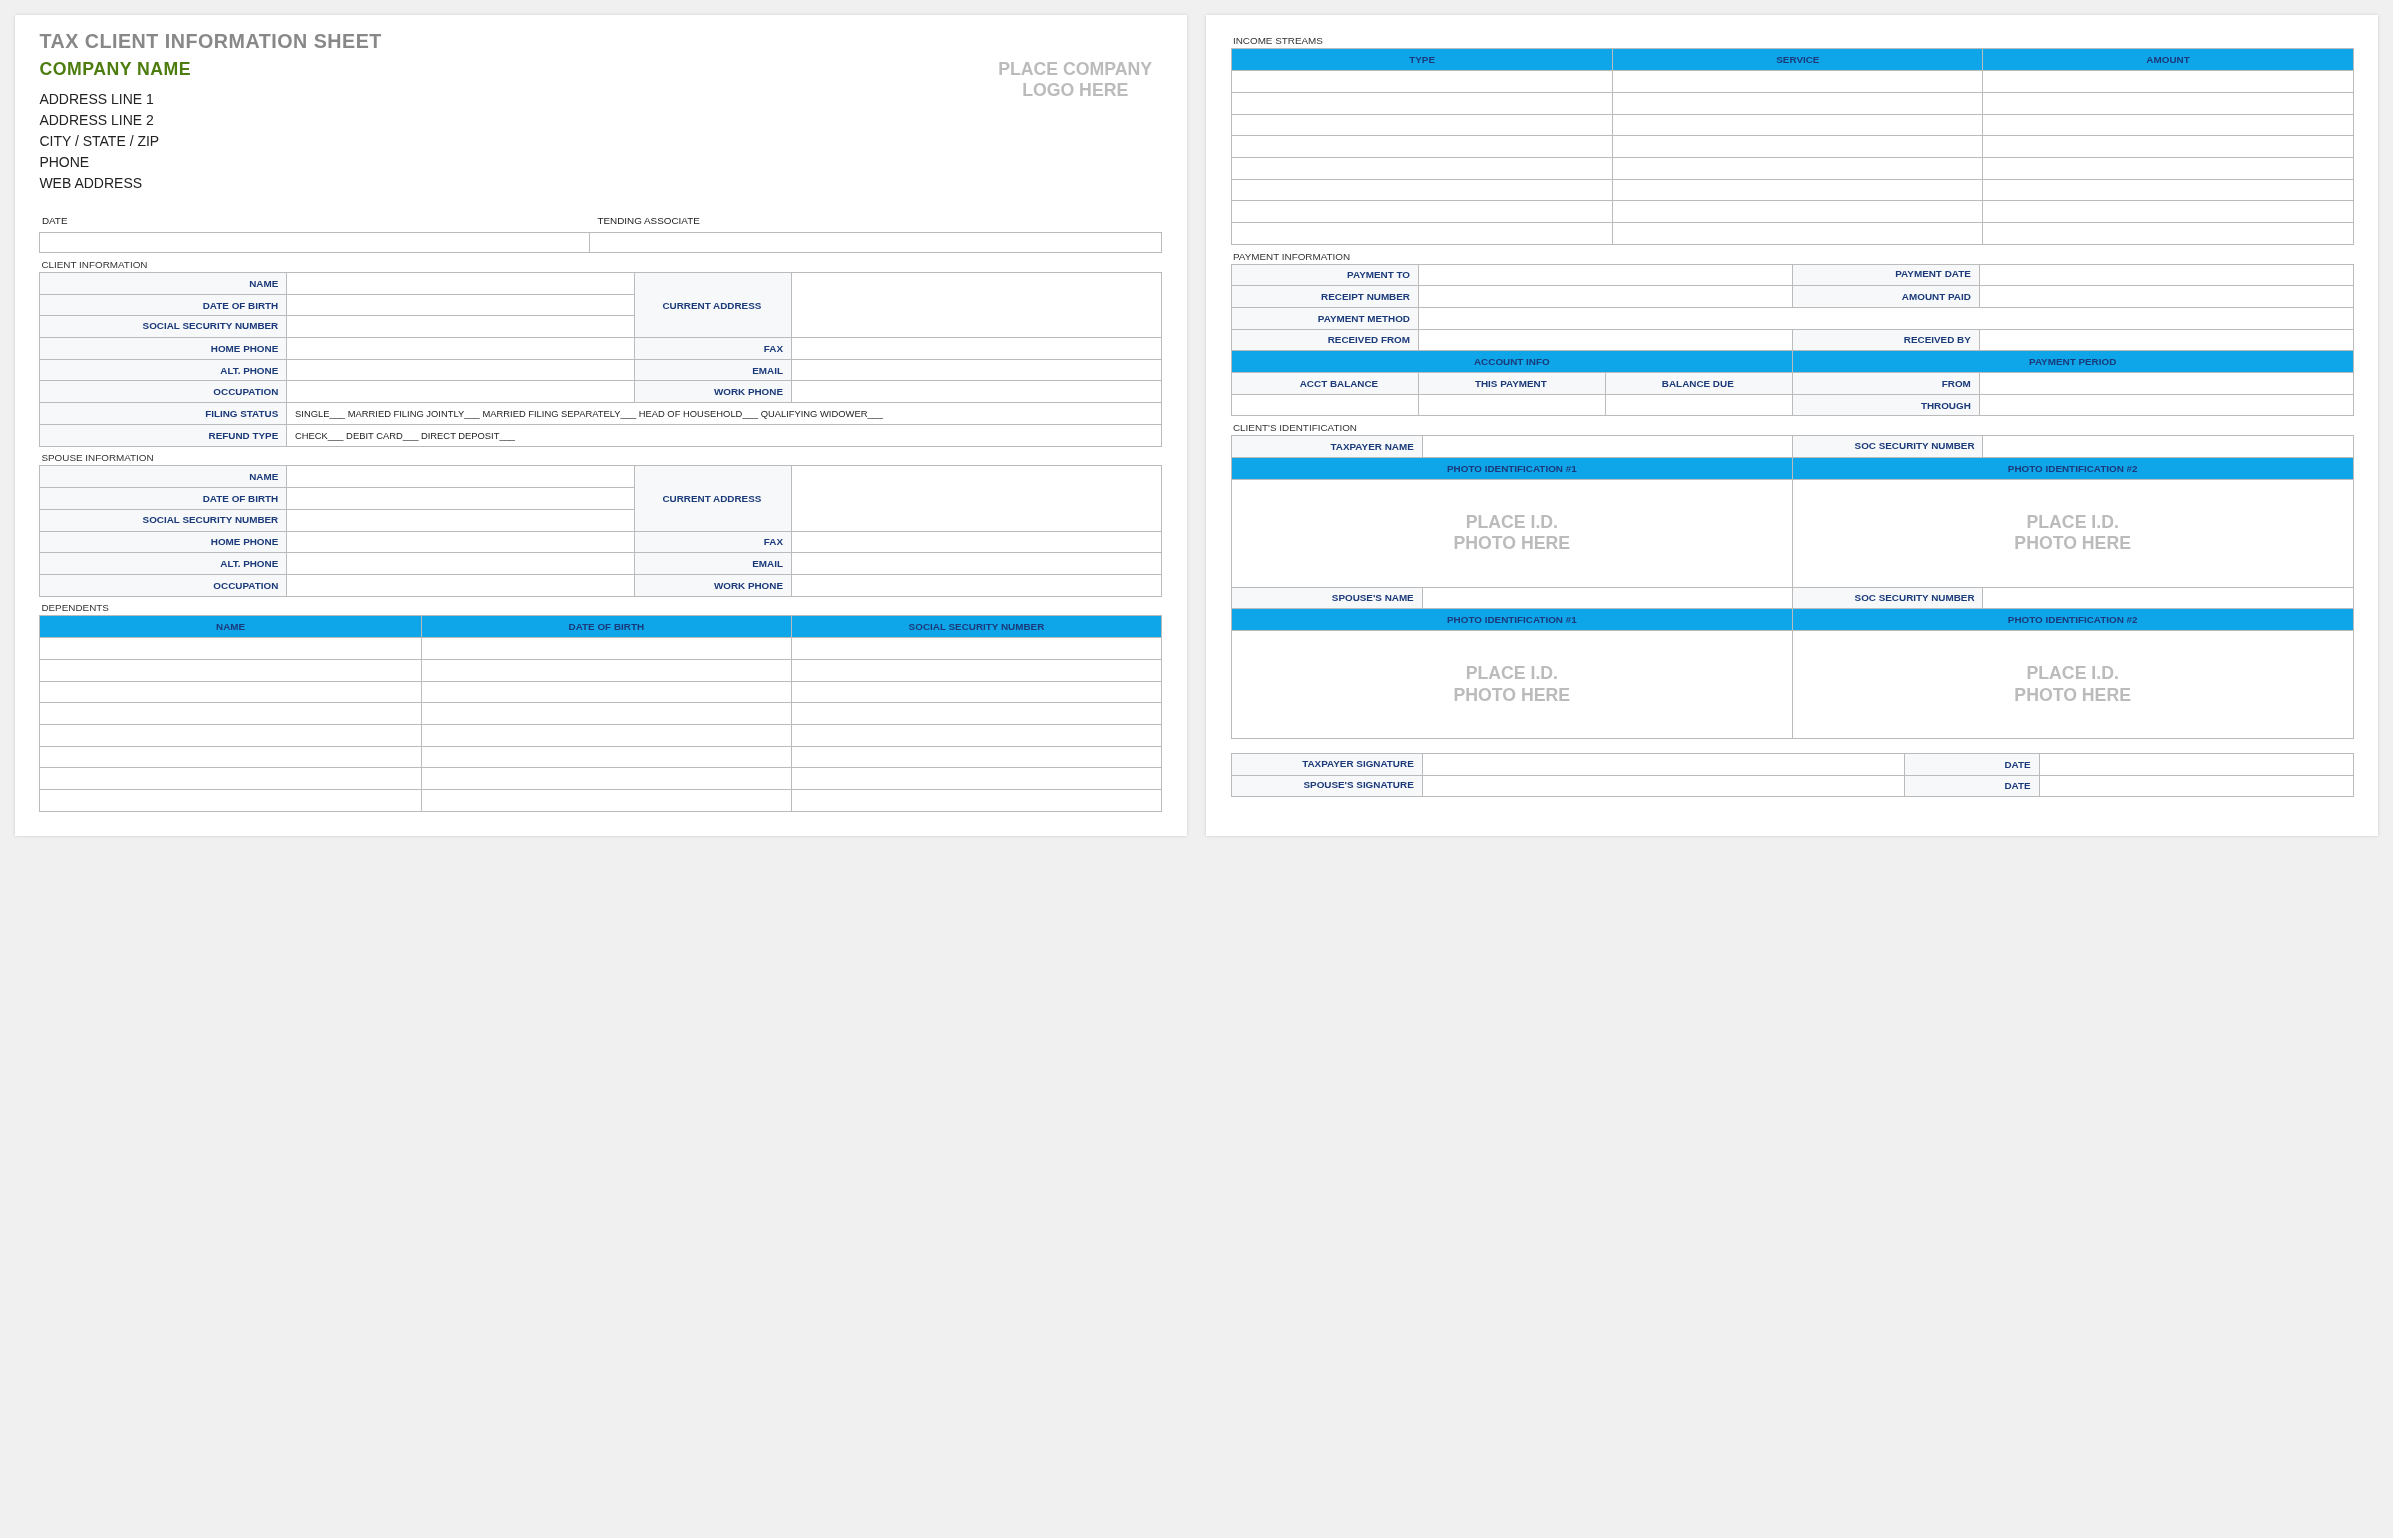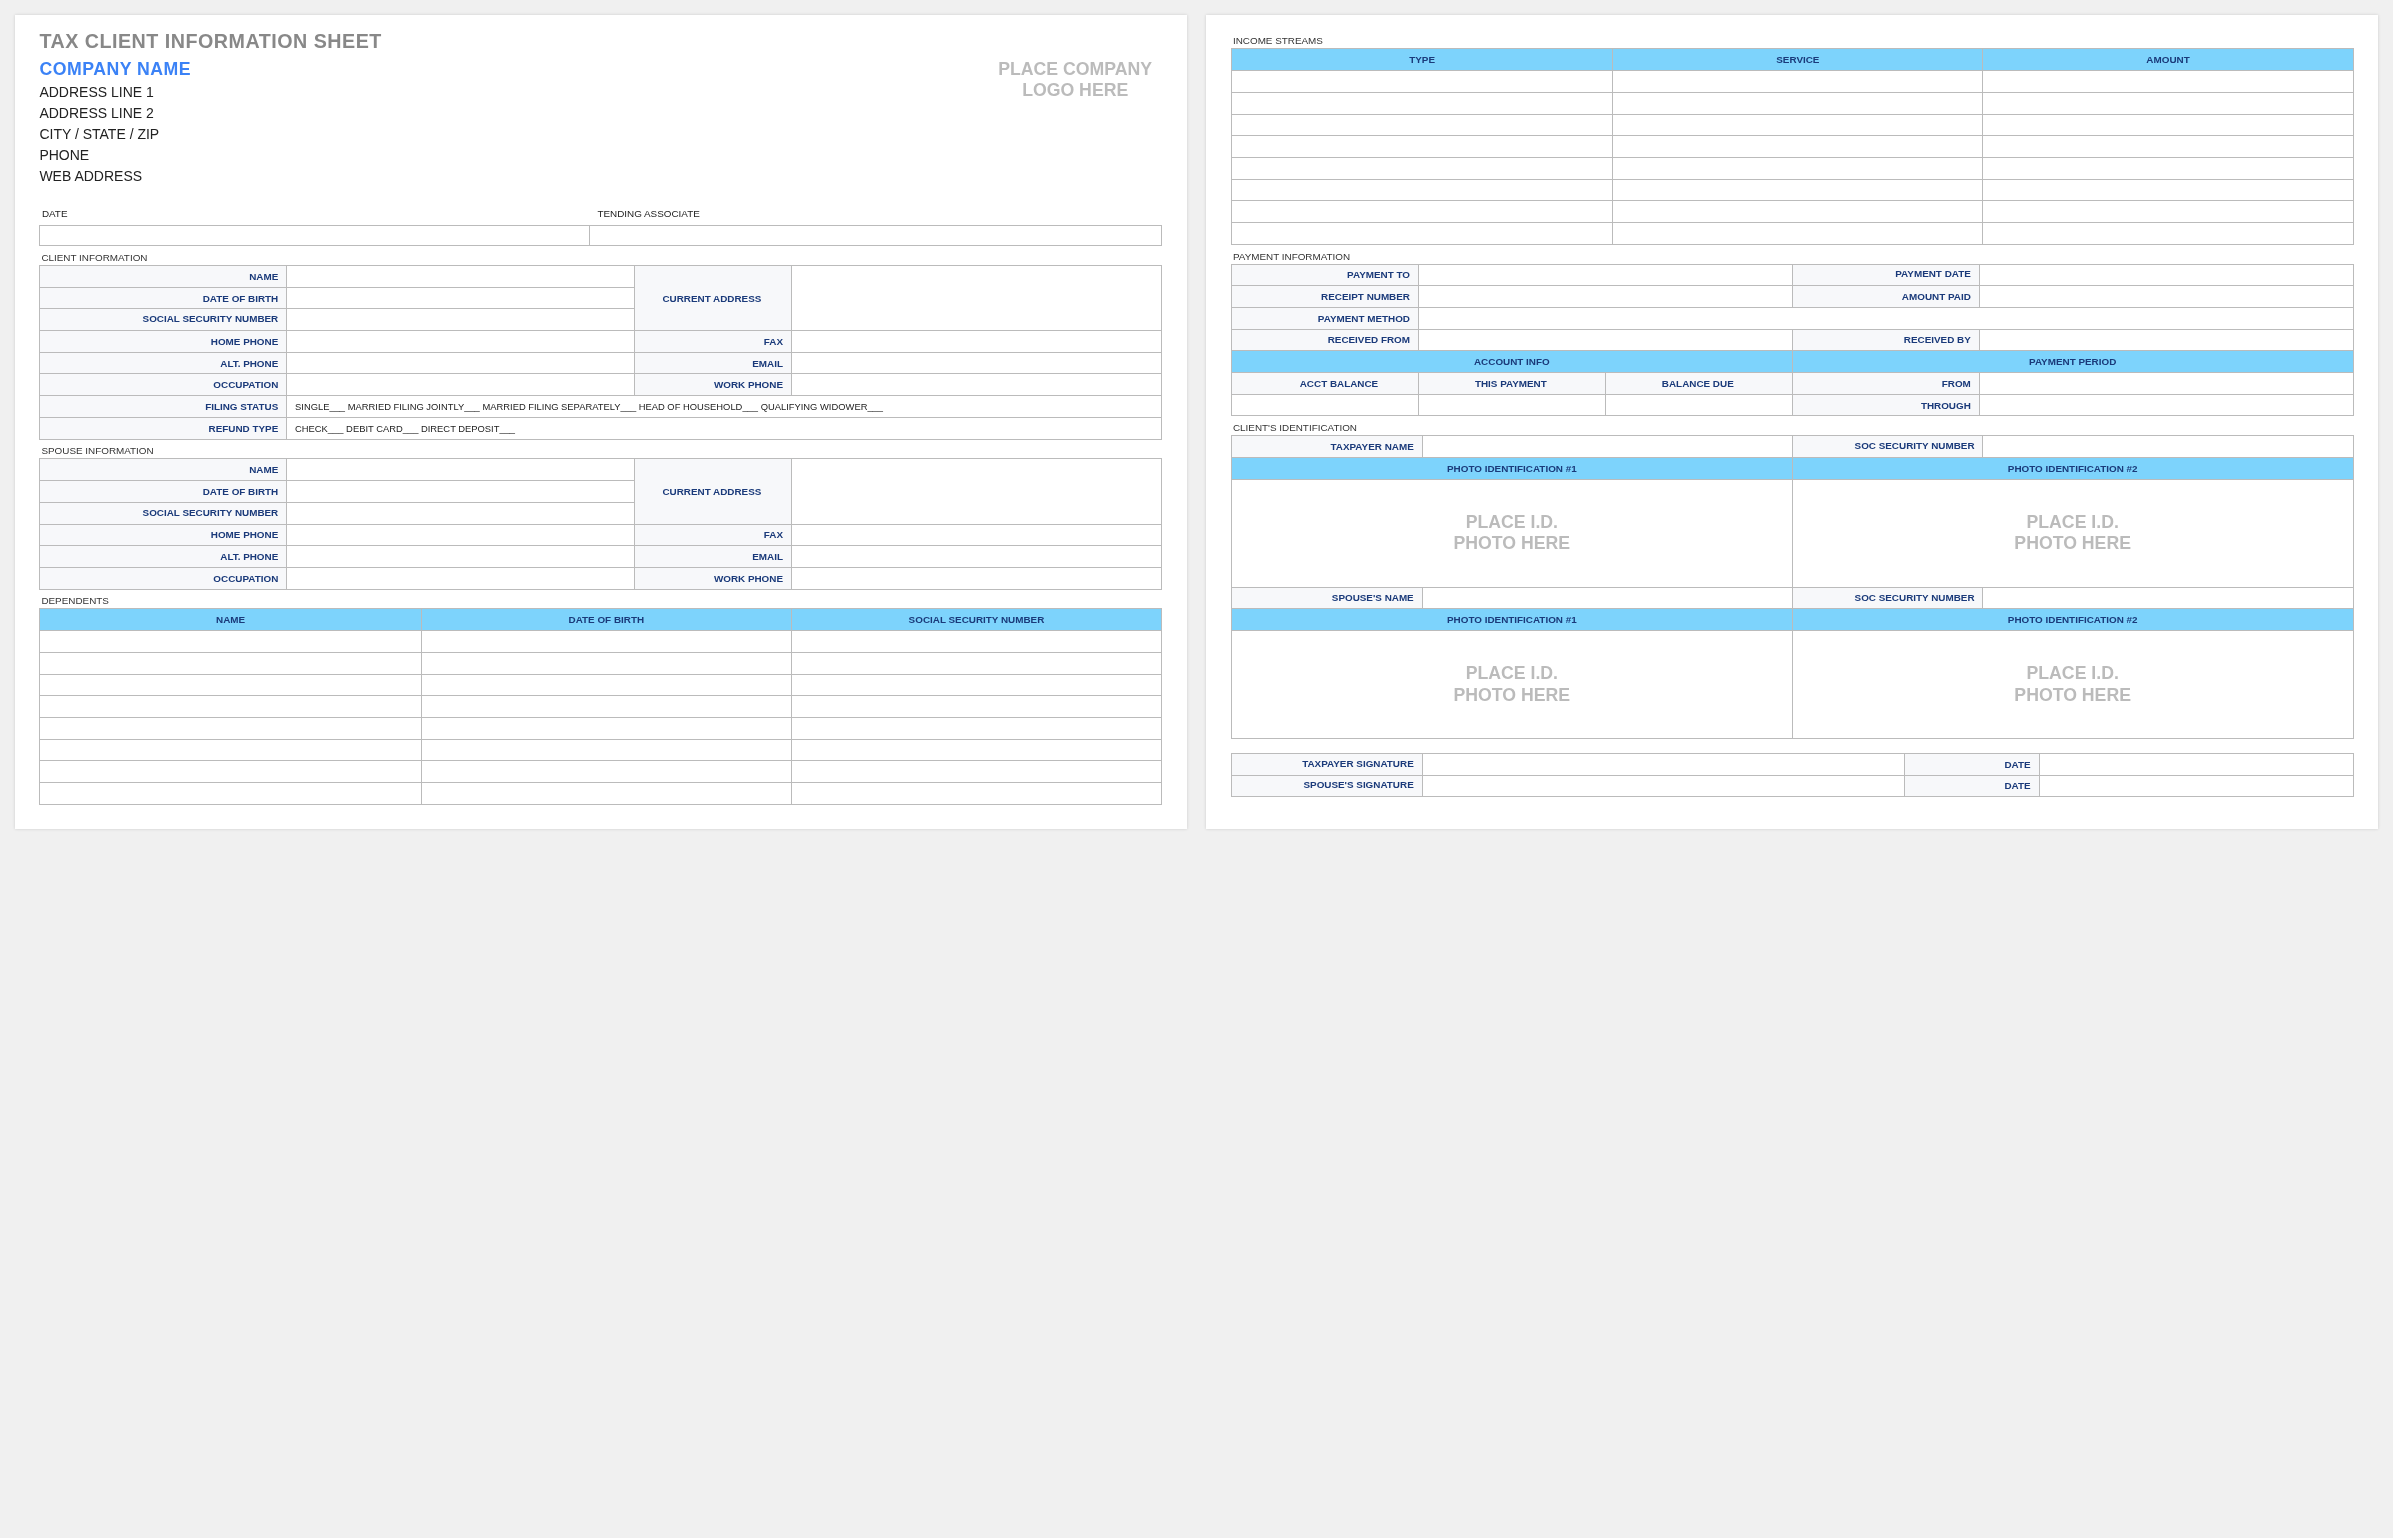--- a/index.html
+++ b/index.html
@@ -18,27 +18,27 @@
     box-shadow: 0 0 3px rgba(0,0,0,0.15);
   }
   .main-title {
     color: #888;
     font-size: 19.7px;
     font-weight: bold;
     letter-spacing: 0.5px;
     margin-bottom: 6px;
   }
   .company-block { display: flex; justify-content: space-between; align-items: flex-start; margin-bottom: 17.7px; }
-  .company-name { color: #3b82f6; font-size: 17.7px; font-weight: bold; letter-spacing: 0.5px; margin-bottom: 2px; }
+  .company-name { color: #4d7c0f; font-size: 17.7px; font-weight: bold; letter-spacing: 0.5px; margin-bottom: 9px; }
   .company-line { font-size: 14px; color: #222; line-height: 1.5; }
   .logo-placeholder { color: #bbb; font-size: 17.7px; font-weight: bold; text-align: center; line-height: 1.2; padding-right: 9.9px; }
   .section-label { font-size: 9.9px; color: #333; margin: 5.9px 0 2px 2px; }
   table { width: 100%; border-collapse: collapse; }
   td, th { border: 1px solid #bbb; padding: 3px 5.9px; font-size: 9.9px; vertical-align: middle; height: 21.7px; }
-  .hdr { background: #7dd3fc; color: #1a3a7a; font-weight: bold; text-align: center; }
+  .hdr { background: #0ea5e9; color: #1a3a7a; font-weight: bold; text-align: center; }
   .lbl { background: #f7f8fa; color: #1a3a7a; font-weight: bold; text-align: right; padding-right: 7.9px; }
   .val { background: #fff; }
   .opts { font-size: 9.4px; color: #222; padding-left: 7.9px; }
   .photo-cell { height: 108px; text-align: center; vertical-align: middle; color: #bbb; font-size: 17.7px; font-weight: bold; line-height: 1.2; }
   .mini-lbl { font-size: 9.9px; color: #222; padding: 2px 0 2px 2px; }
 </style>
 </head>
 <body>
 
 <div class="page">

